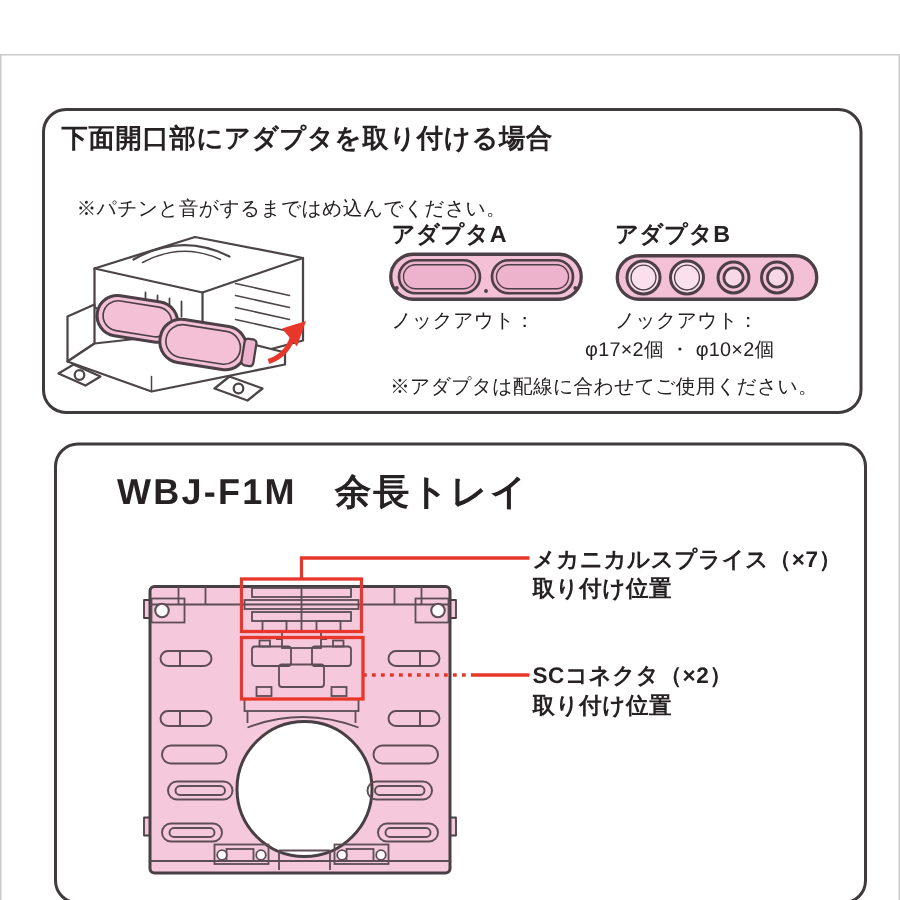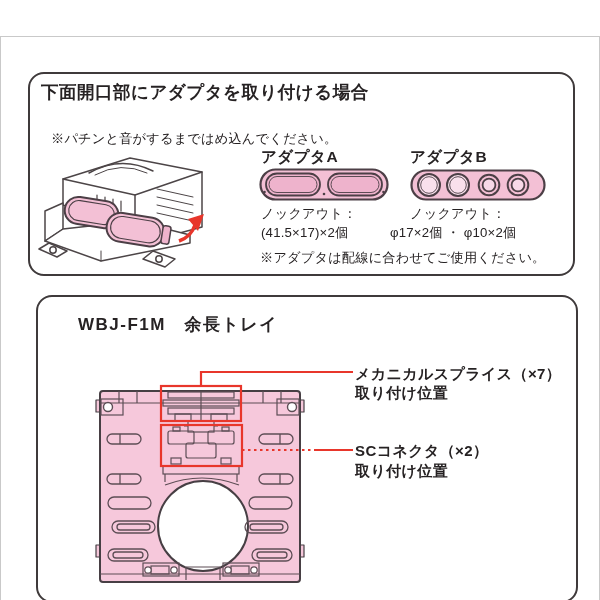--- a/index.html
+++ b/index.html
@@ -9,21 +9,21 @@
     font-family:Liberation Sans, sans-serif;color:#262223;margin-top:36px;
   }
   .panel{position:absolute;border:2.5px solid #3f3a3b;border-radius:16px;background:#ffffff;}
   #top-panel{left:27px;top:35px;width:543px;height:200px;}
   #bottom-panel{left:35px;top:258px;width:538px;height:304px;}
   .abs{position:absolute;line-height:1.15;white-space:nowrap;}
   .t-title{font-size:17.5px;font-weight:bold;letter-spacing:0.5px;}
   .t-body{font-size:14px;font-weight:500;letter-spacing:0.3px;}
   .t-sub{font-size:13.2px;font-weight:500;letter-spacing:0.2px;text-align:right;}
   .t-adlabel{font-size:15.5px;font-weight:bold;letter-spacing:0.5px;}
-  .b-title{font-size:17px;font-weight:bold;letter-spacing:1.5px;}
+  .b-title{font-size:24px;font-weight:bold;letter-spacing:1.5px;}
   .callout{font-size:15px;font-weight:bold;letter-spacing:0.4px;}
   svg{display:block;}
 </style>
 </head>
 <body>
 
 <div class="page">
 
   <div class="panel" id="top-panel">
 
@@ -86,21 +86,20 @@
       <circle cx="19" cy="16" r="8.3" fill="none" stroke="#4c3f46" stroke-width="0.9"></circle>
       <circle cx="48" cy="16" r="11" fill="#f9e0ec" stroke="#4c3f46" stroke-width="2"></circle>
       <circle cx="48" cy="16" r="8.3" fill="none" stroke="#4c3f46" stroke-width="0.9"></circle>
       <circle cx="79" cy="16" r="10.3" fill="#f3c0d5" stroke="#4c3f46" stroke-width="2"></circle>
       <circle cx="79" cy="16" r="6.4" fill="#f7d8e7" stroke="#4c3f46" stroke-width="1.8"></circle>
       <circle cx="108" cy="16" r="10.3" fill="#f3c0d5" stroke="#4c3f46" stroke-width="2"></circle>
       <circle cx="108" cy="16" r="6.4" fill="#f7d8e7" stroke="#4c3f46" stroke-width="1.8"></circle>
     </svg>
 
     <div class="abs t-sub" style="left:231px;top:132px;">ノックアウト：</div>
-    <div class="abs t-sub" style="left:231px;top:151px;">(41.5×17)×2個</div>
 
     <div class="abs t-sub" style="left:380px;top:132px;">ノックアウト：</div>
     <div class="abs t-sub" style="left:360px;top:151px;">φ17×2個 ・ φ10×2個</div>
 
     <div class="abs t-sub" style="left:230px;top:176px;">※アダプタは配線に合わせてご使用ください。</div>
   </div>
 
   <div class="panel" id="bottom-panel">
 
     <div class="abs b-title" style="left:40px;top:18px;">WBJ-F1M　余長トレイ</div>

